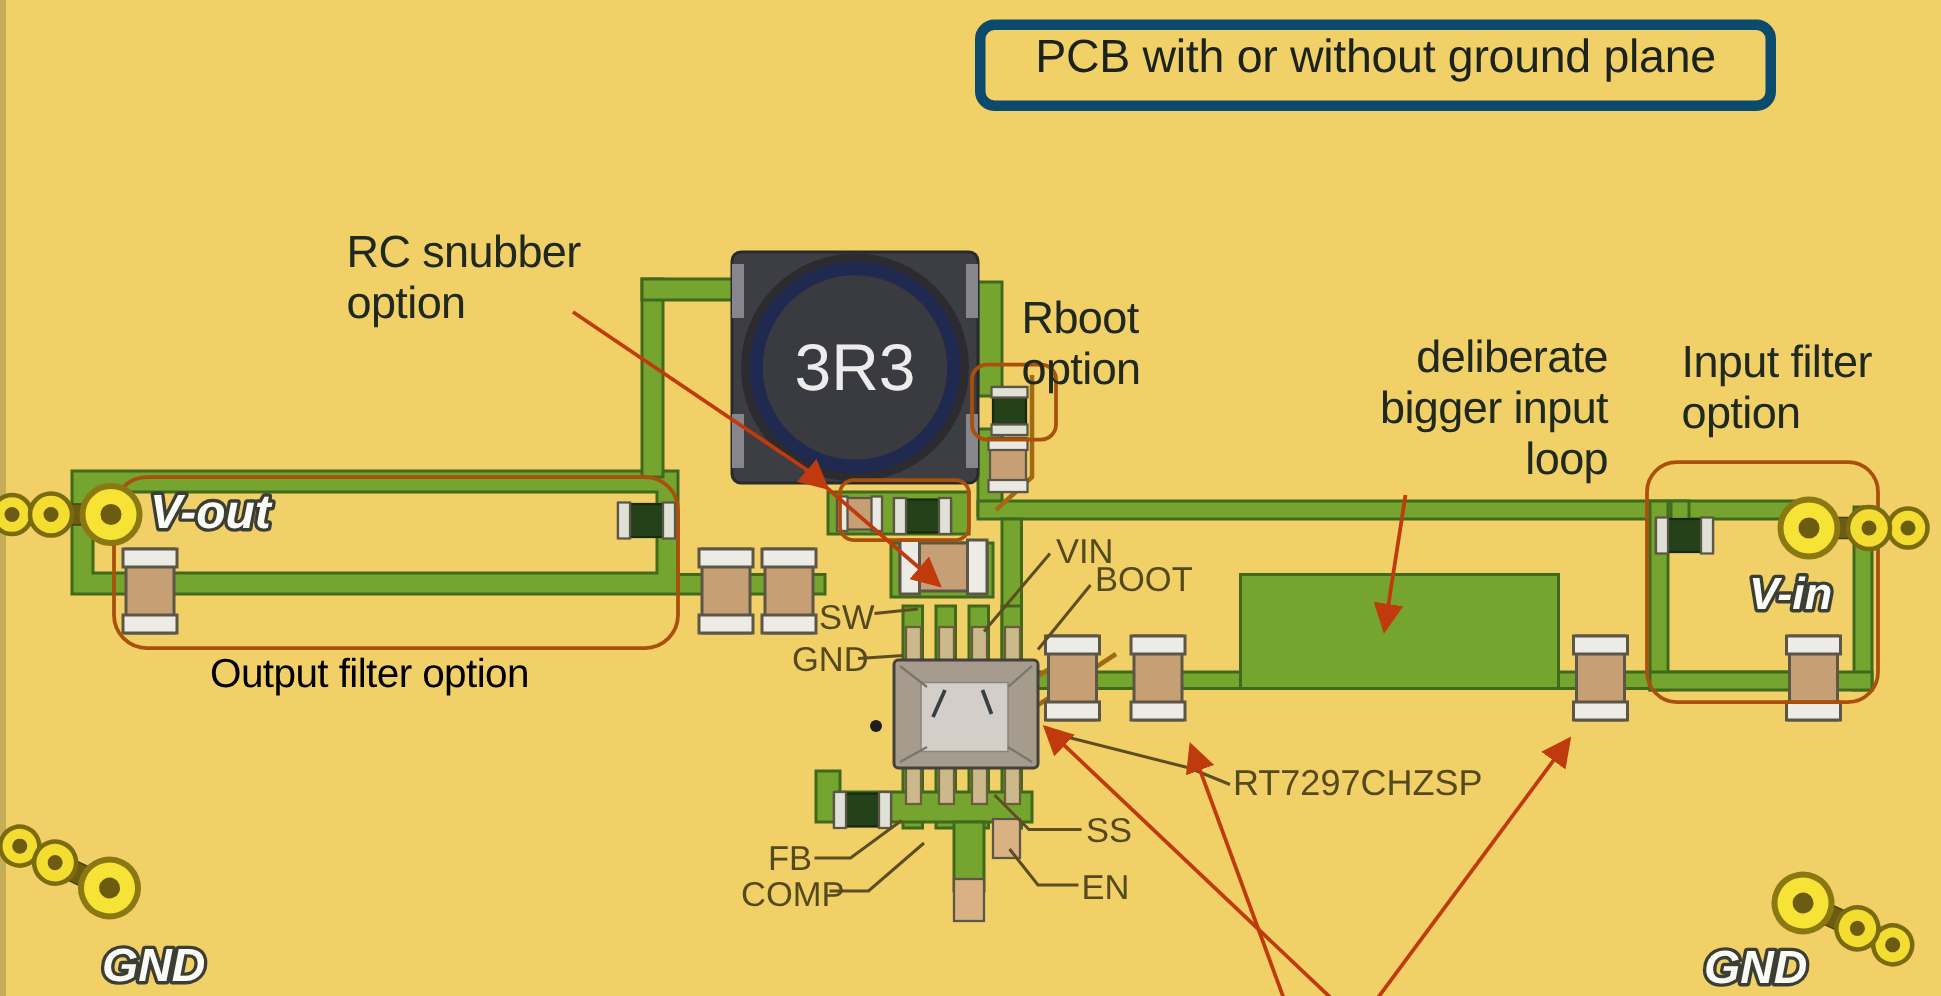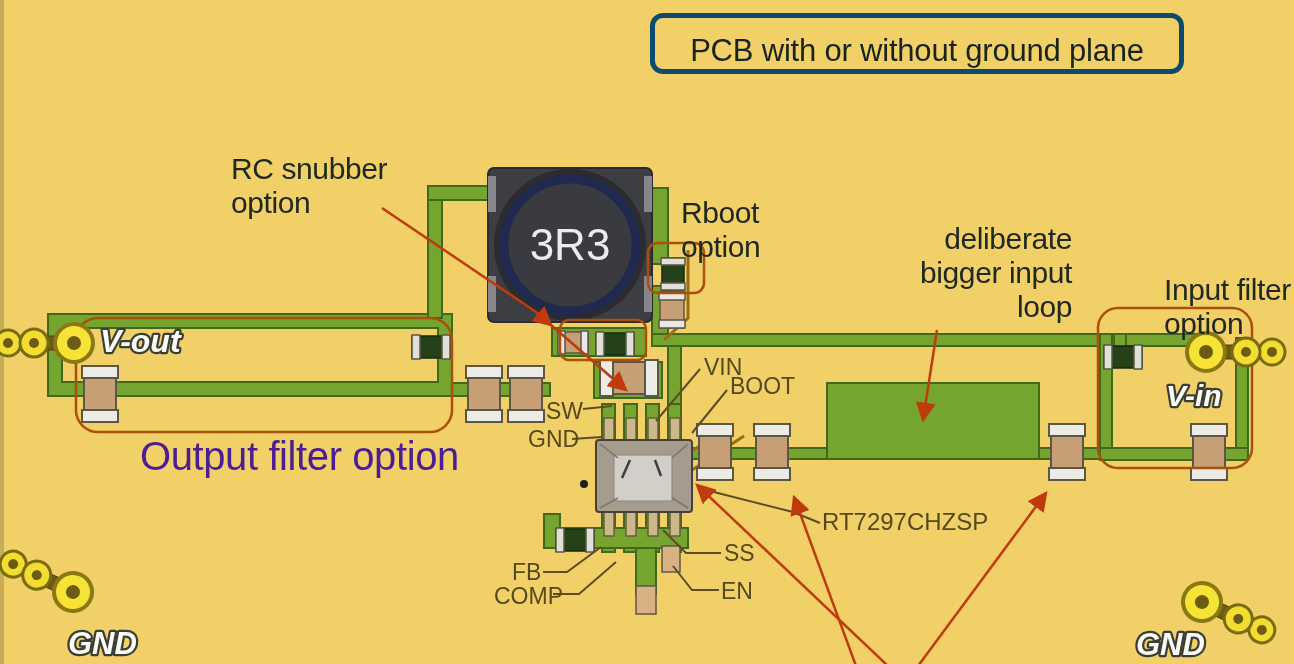--- a/index.html
+++ b/index.html
@@ -11,26 +11,26 @@
   }
   .stage > svg { position:absolute; left:0; top:0; }
   svg text { font-family:"Liberation Sans", sans-serif; }
   .callout {
     position:absolute; color:#20291f; font-size:30px; line-height:34px;
     white-space:pre-line; letter-spacing:-0.4px;
   }
   .callout.center { text-align:right; }
   .title-box {
     position:absolute; left:650px; top:13px; width:534px; height:61px;
-    border:5px solid #0c4a6e; border-radius:13px;
-    display:flex; align-items:flex-end; justify-content:center;
+    border:7px solid #0c4a6e; border-radius:13px;
+    display:flex; align-items:flex-start; justify-content:center;
     font-size:31px; color:#1a231d; letter-spacing:-0.2px;
   }
   .output-filter-label {
-    position:absolute; left:140px; top:434px; font-size:40px; color:#4c1d95;
+    position:absolute; left:140px; top:434px; font-size:27px; color:#000000;
     letter-spacing:-0.4px;
   }
 </style>
 </head>
 <body>
 
 <div class="stage">
 
 <svg width="1294" height="664" viewBox="0 0 1294 664">
   <defs>
@@ -225,17 +225,17 @@
   <span>PCB with or without ground plane</span>
 </div>
 
 <div class="callout" style="left:231px; top:152px;">RC snubber
 option</div>
 <div class="callout" style="left:681px; top:196px;">Rboot
 option</div>
 <div class="callout center" style="left:858px; top:222px; width:214px;">deliberate
 bigger input
 loop</div>
-<div class="callout" style="left:1164px; top:225px;margin-top:48px;">Input filter
+<div class="callout" style="left:1121px; top:225px;">Input filter
 option</div>
 <div class="output-filter-label">Output filter option</div>
 
 </div>
 
 </body></html>

